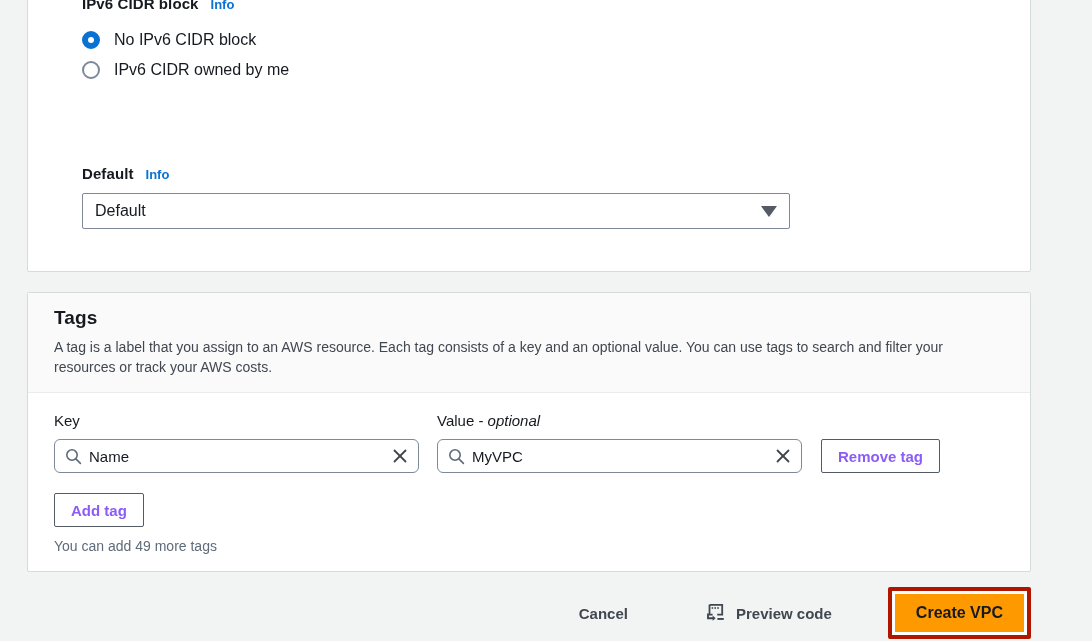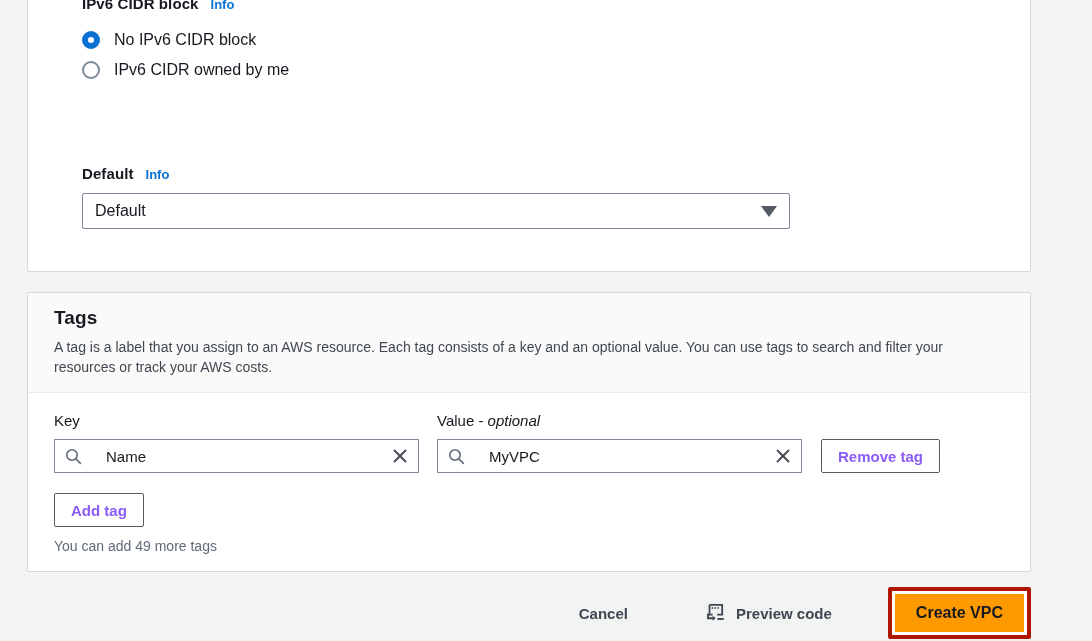--- a/index.html
+++ b/index.html
@@ -184,27 +184,27 @@
     display: flex;
     align-items: flex-start;
   }
   .tag-col-key { width: 365px; }
   .tag-col-val { width: 365px; margin-left: 18px; }
   .tag-col-btn { margin-left: 19px; padding-top: 27px; }
 
   .input-box {
     height: 34px;
     border: 1px solid #7d8998;
-    border-radius: 0;
+    border-radius: 6px;
     background: #ffffff;
     box-sizing: border-box;
     display: flex;
     align-items: center;
     padding: 0 10px;
-    gap: 24px;
+    gap: 7px;
   }
   .input-text {
     flex: 1 1 auto;
     font-size: 15px;
     color: #16191f;
     white-space: nowrap;
     overflow: hidden;
   }
   .icon-search { flex: 0 0 auto; display:block; }
   .icon-clear { flex: 0 0 auto; display:block; cursor: pointer; }

